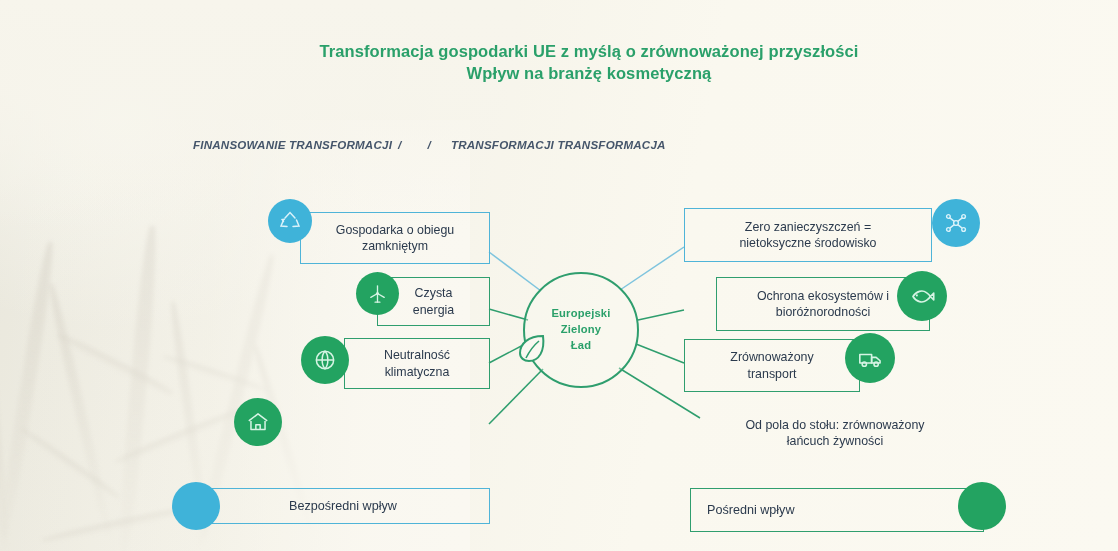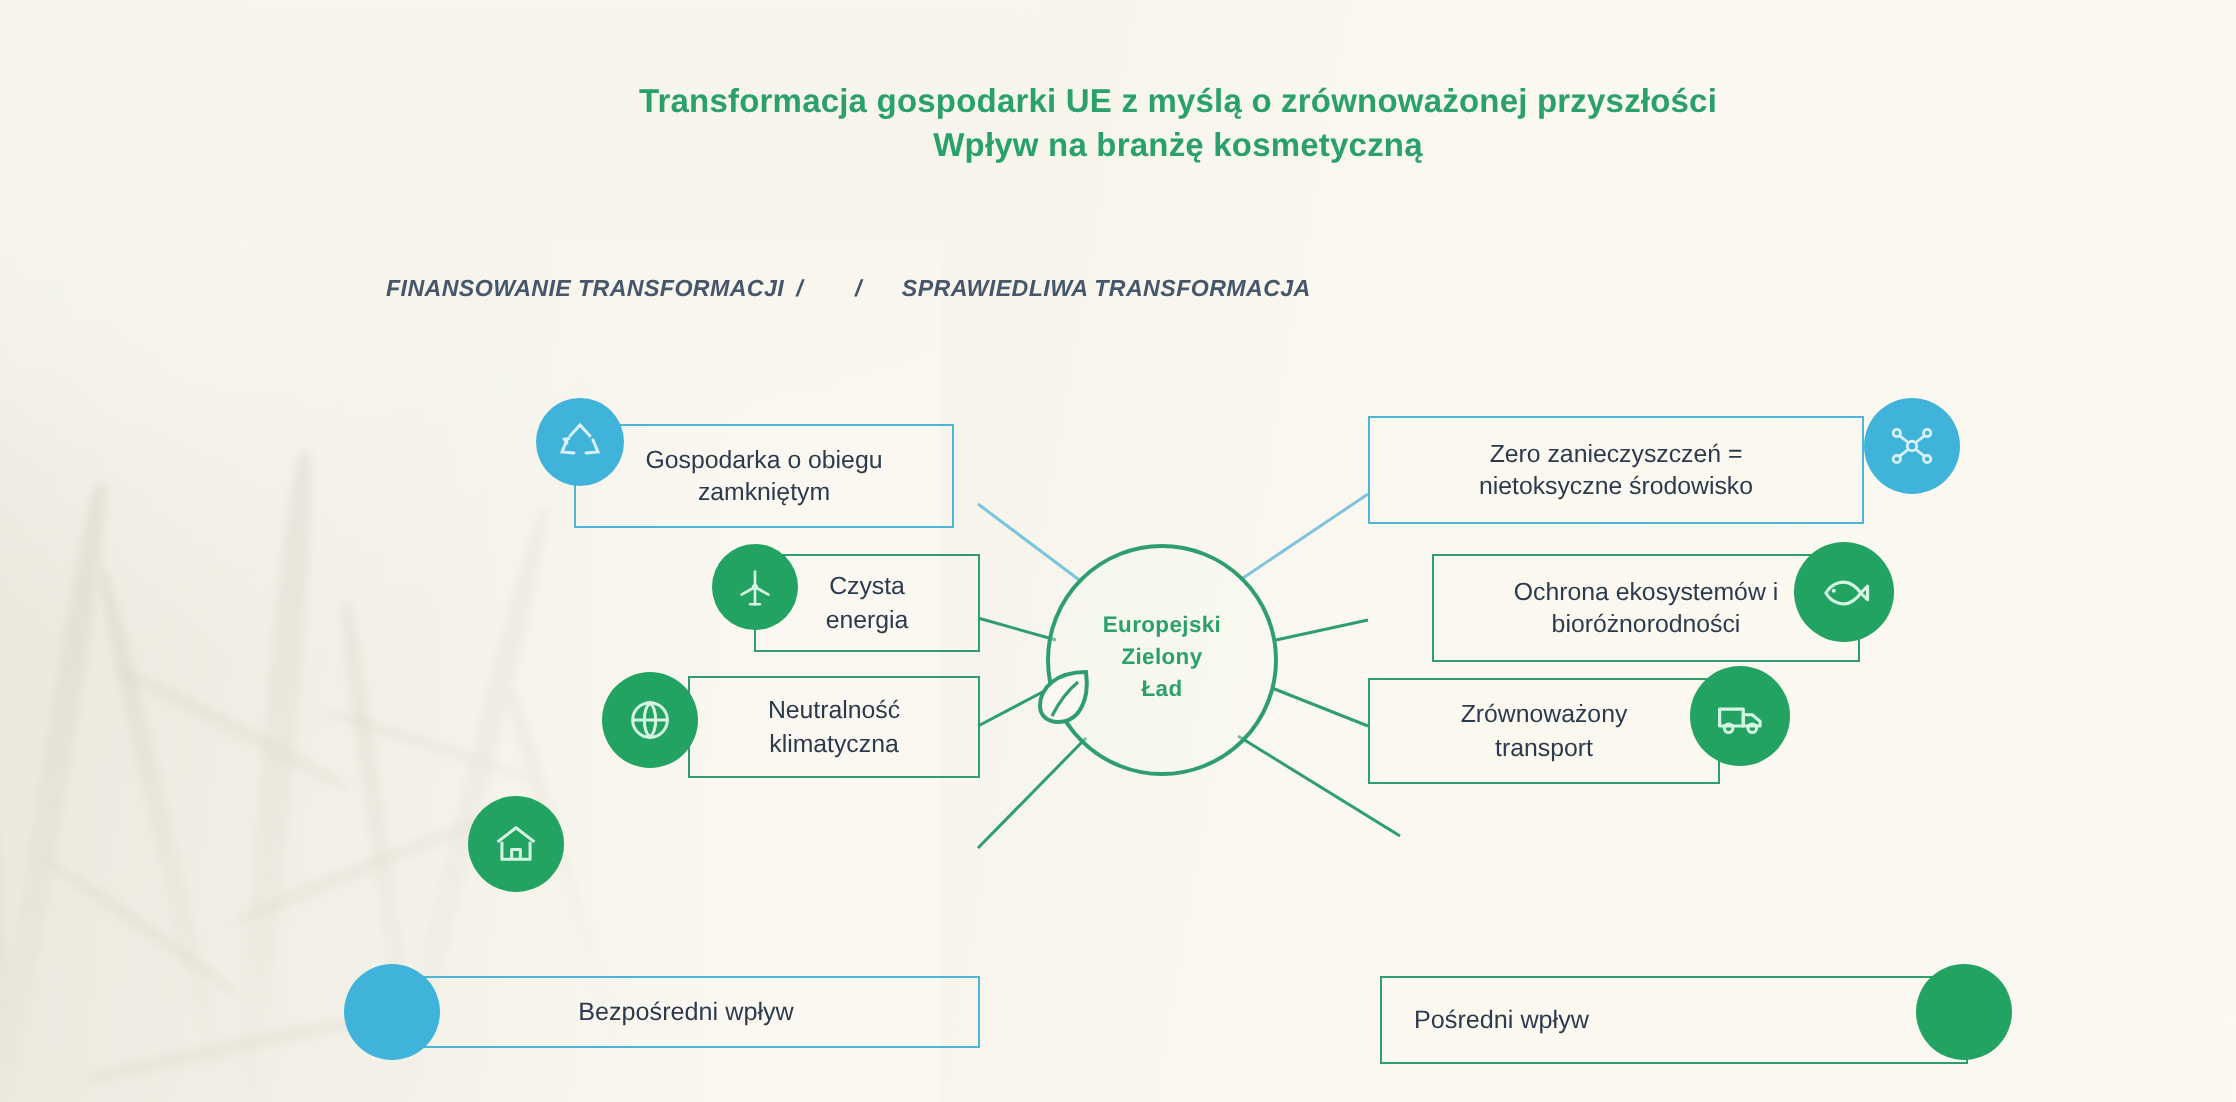--- a/index.html
+++ b/index.html
@@ -190,37 +190,37 @@
 
   <div class="title">Transformacja gospodarki UE z myślą o zrównoważonej przyszłości
 Wpływ na branżę kosmetyczną</div>
 
   <div class="pillars">
     <span>FINANSOWANIE TRANSFORMACJI</span>
     <span class="sep">/</span>
     <span class="gap-a"></span>
     <span class="sep">/</span>
     <span class="gap-a"></span>
-    <span>SPRAWIEDLIWA TRANSFORMACJA</span>
+    <span>TRANSFORMACJI TRANSFORMACJA</span>
   </div>
 
   <svg id="wires" viewBox="0 0 1118 551" xmlns="http://www.w3.org/2000/svg">
 
     <path d="M489,252 L541,291" stroke="#7ec4de" stroke-width="1.5" fill="none"></path>
     <path d="M489,309 L528,320" stroke="#2f9e6e" stroke-width="1.5" fill="none"></path>
     <path d="M489,363 L527,343" stroke="#2f9e6e" stroke-width="1.5" fill="none"></path>
     <path d="M489,424 L543,369" stroke="#2f9e6e" stroke-width="1.5" fill="none"></path>
 
     <path d="M684,247 L620,290" stroke="#7ec4de" stroke-width="1.5" fill="none"></path>
     <path d="M684,310 L638,320" stroke="#2f9e6e" stroke-width="1.5" fill="none"></path>
     <path d="M684,363 L636,344" stroke="#2f9e6e" stroke-width="1.5" fill="none"></path>
     <path d="M700,418 L619,368" stroke="#2f9e6e" stroke-width="1.5" fill="none"></path>
   </svg>
 
-  <div class="node blue" style="left:287px; top:212px; width:190px; height:52px;">
+  <div class="node blue" style="left:300px; top:212px; width:190px; height:52px;">
     <span>Gospodarka o obiegu
 zamkniętym</span>
   </div>
   <div class="disc blue" style="left:268px; top:199px; width:44px; height:44px;">
     <svg width="24" height="24" viewBox="0 0 24 24" fill="none" stroke="#d9f2fa" stroke-width="1.5" stroke-linecap="round">
       <path d="M7 9 L12 3.5 L17 9"></path>
       <path d="M18.5 11 L21 17 L15 17.5"></path>
       <path d="M9 17.5 L3 17 L5.5 11"></path>
       <path d="M5.5 12.5 L4.2 10.6 L6.4 10.2" fill="#d9f2fa"></path>
     </svg>
@@ -304,20 +304,24 @@
   </div>
   <div class="disc green" style="left:845px; top:333px; width:50px; height:50px;">
     <svg width="27" height="27" viewBox="0 0 24 24" fill="none" stroke="#d6f4e4" stroke-width="1.4" stroke-linejoin="round">
       <path d="M2.5 8.5 L13 8.5 L13 16 L2.5 16 Z"></path>
       <path d="M13 11 L17 11 L20.5 14 L20.5 16 L13 16 Z"></path>
       <circle cx="6.5" cy="17" r="1.9"></circle>
       <circle cx="17" cy="17" r="1.9"></circle>
     </svg>
   </div>
 
+  <div class="node nobox" style="left:690px; top:410px; width:290px; height:46px;">
+    <span>Od pola do stołu: zrównoważony
+łańcuch żywności</span>
+  </div>
 
   <div class="legend-bar blue left" style="left:196px; top:488px; width:294px; height:36px;">
     <span>Bezpośredni wpływ</span>
   </div>
   <div class="legend-dot blue" style="left:172px; top:482px; width:48px; height:48px;"></div>
 
   <div class="legend-bar right" style="left:690px; top:488px; width:294px; height:44px;">
     <span>Pośredni wpływ</span>
   </div>
   <div class="legend-dot green" style="left:958px; top:482px; width:48px; height:48px;"></div>

